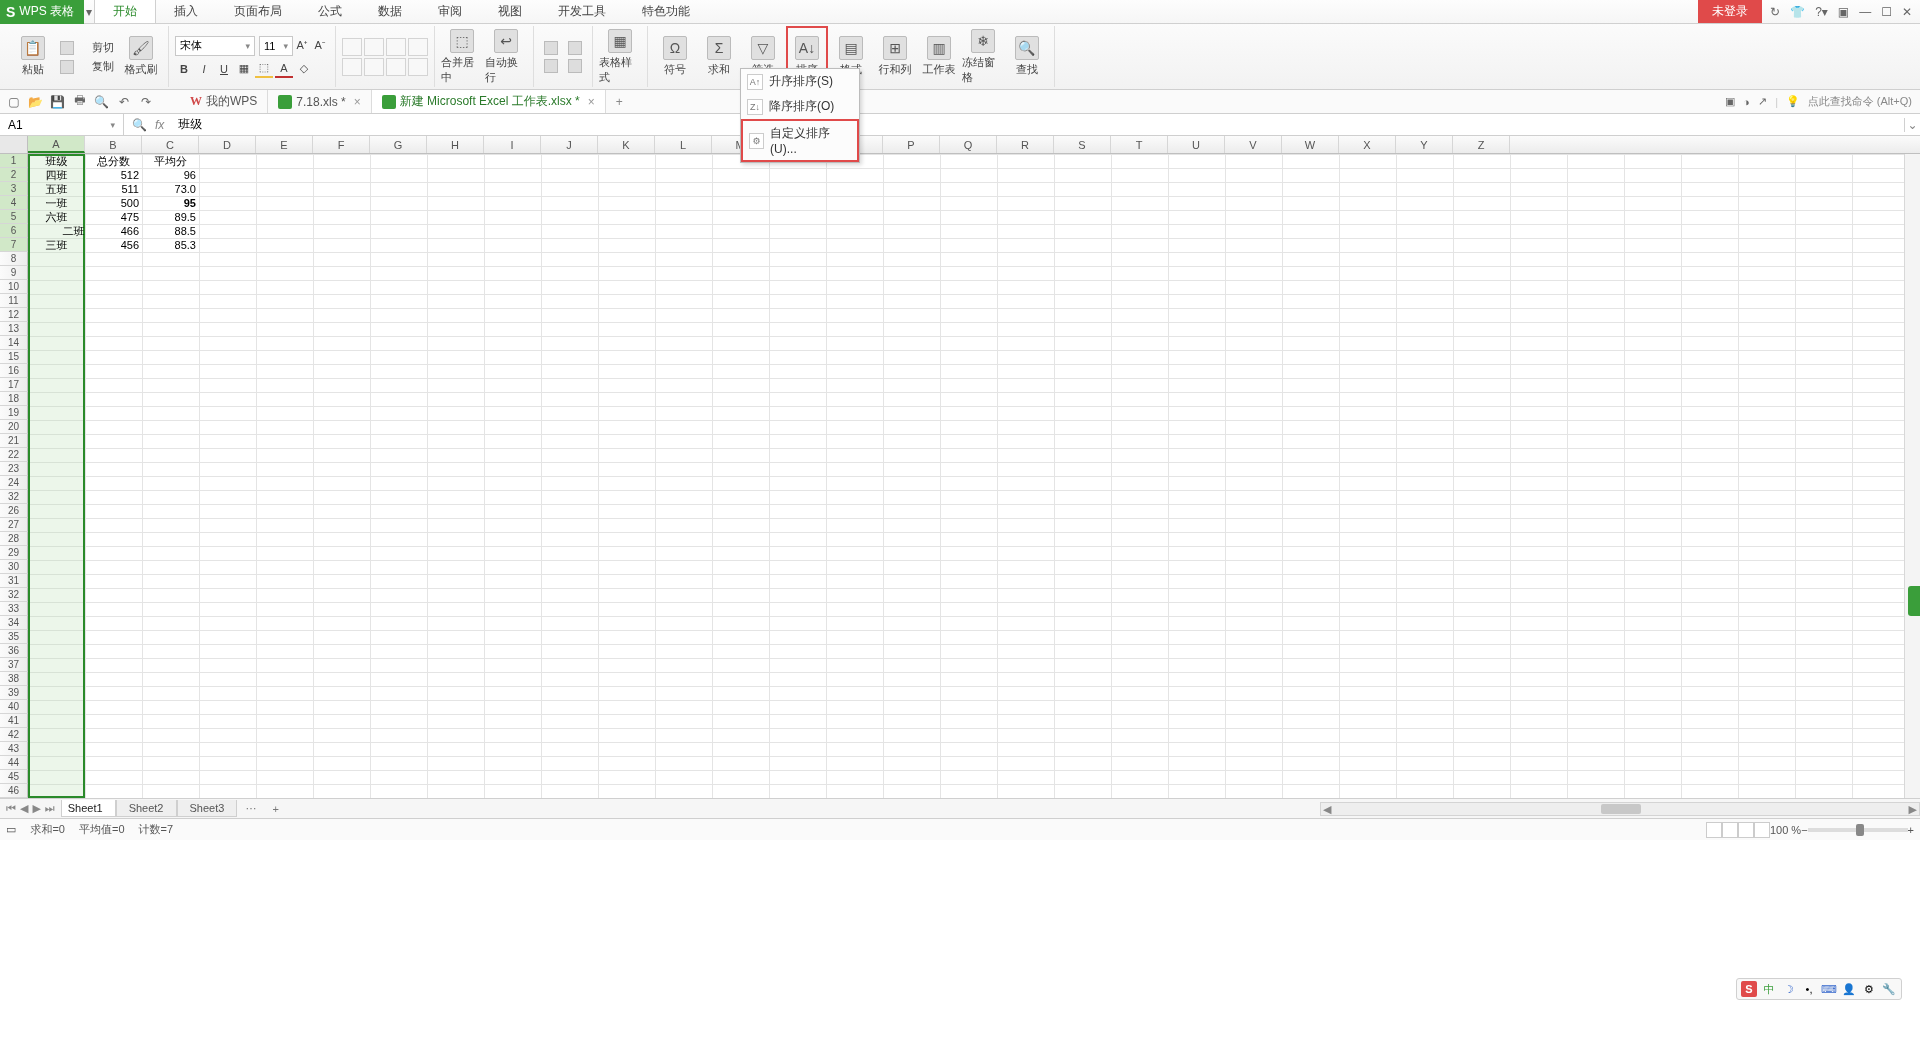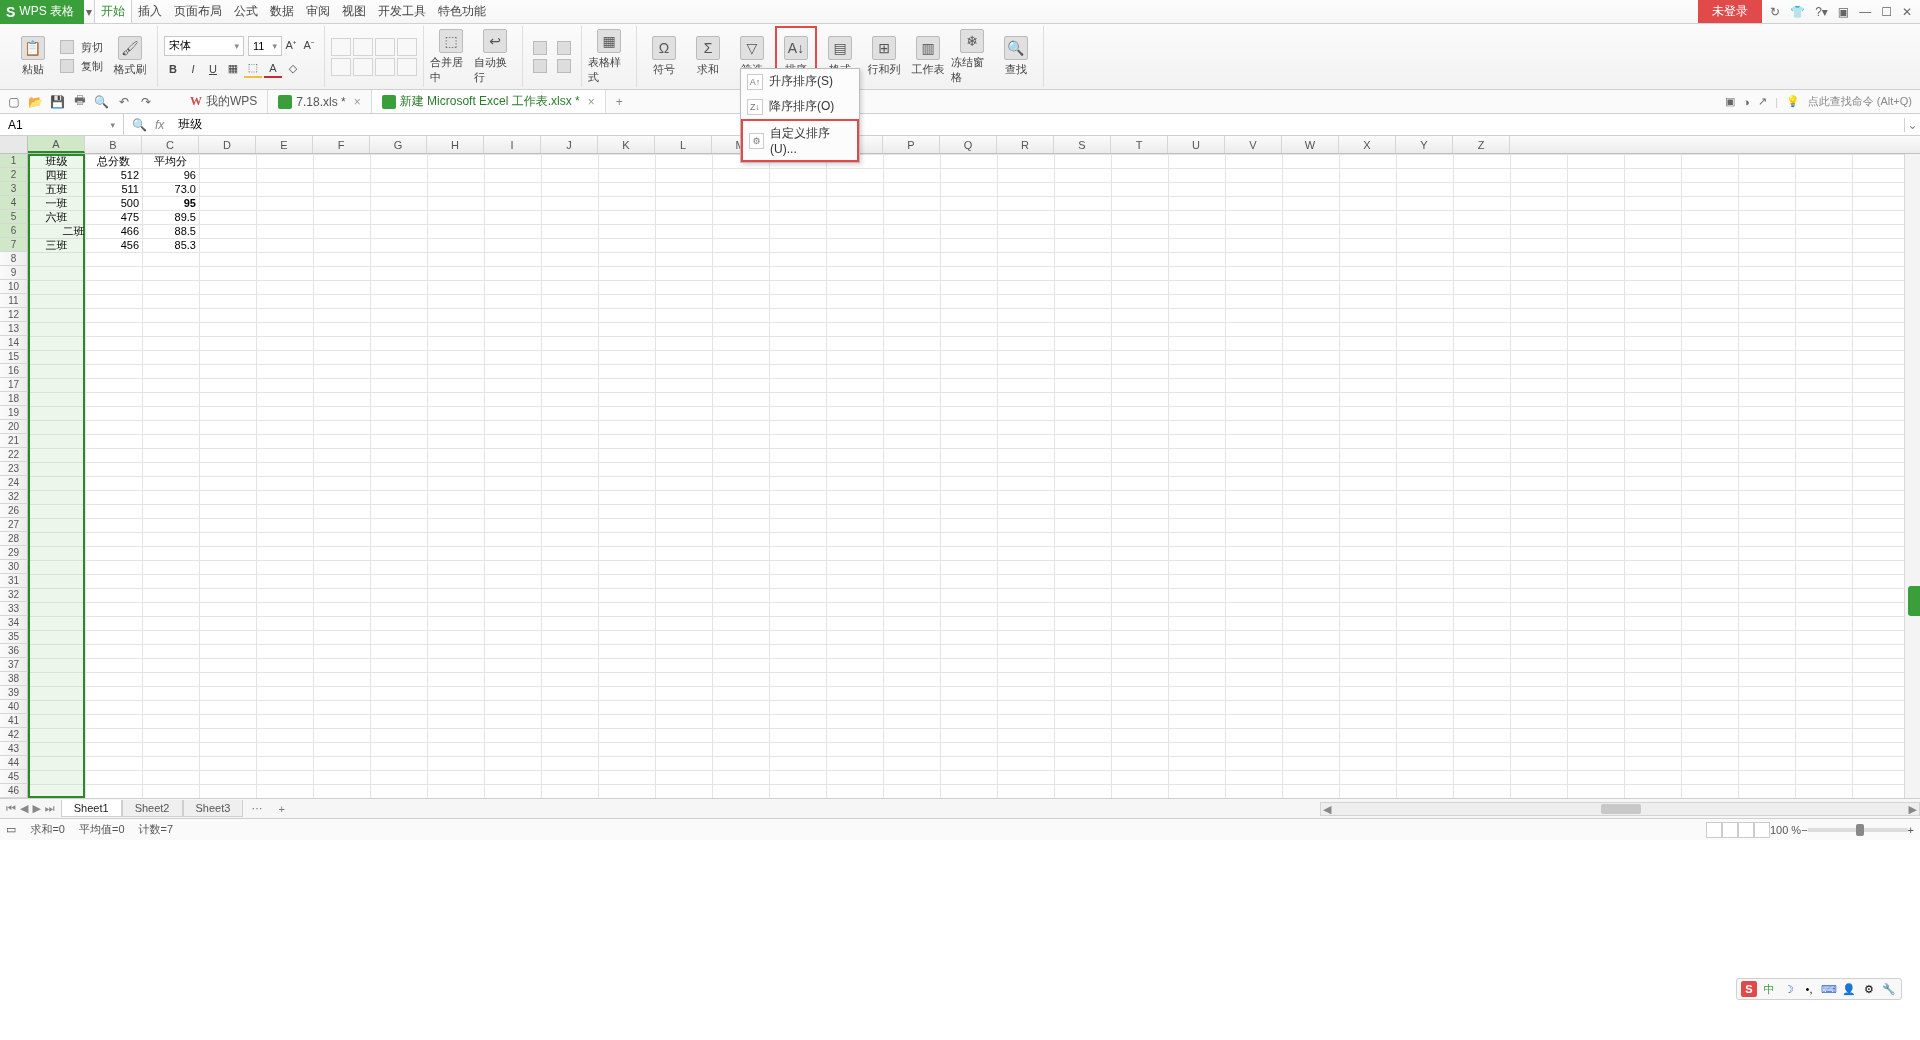--- a/index.html
+++ b/index.html
@@ -3,35 +3,35 @@
 <meta charset="utf-8">
 <style>
 * { margin: 0; padding: 0; box-sizing: border-box; font-family: "Microsoft YaHei", Arial, sans-serif; }
 body { background: #fff; font-size: 12px; overflow: hidden; width: 1920px; height: 1040px; position: relative; }
 
 
 .titlebar { height: 24px; background: linear-gradient(#fdfdfd,#f6f6f6); border-bottom: 1px solid #d0d0d0; display: flex; align-items: center; }
 .app-badge { background: #3a9e3a; color: #fff; height: 24px; display: flex; align-items: center; padding: 0 10px 0 6px; font-size: 12px; }
 .app-badge .s { font-family: Arial; font-weight: bold; margin-right: 4px; font-size: 14px; }
 .menu-items { display: flex; height: 100%; }
-.menu-item { padding: 0 6px; display: flex; align-items: center; color: #444; cursor: pointer; }
+.menu-item { padding: 0 18px; display: flex; align-items: center; color: #444; cursor: pointer; }
 .menu-item.active { background: #fff; color: #2a8a2a; border-left: 1px solid #d0d0d0; border-right: 1px solid #d0d0d0; }
 .menu-dropdown-arrow { width: 10px; text-align: center; color: #666; }
 .titlebar-right { margin-left: auto; display: flex; align-items: center; height: 100%; }
 .login-btn { background: #e04a4a; color: #fff; padding: 0 14px; height: 100%; display: flex; align-items: center; }
 .win-controls { display: flex; align-items: center; gap: 10px; padding: 0 8px; color: #666; }
 .win-controls span { cursor: pointer; }
 
 
 .ribbon { height: 66px; background: linear-gradient(#fbfbfb,#f2f2f2); border-bottom: 1px solid #cfcfcf; display: flex; align-items: center; padding: 2px 6px; }
 .ribbon-group { display: flex; align-items: center; padding: 0 6px; border-right: 1px solid #dedede; height: 100%; gap: 2px; }
 .ribbon-big { display: flex; flex-direction: column; align-items: center; justify-content: center; width: 42px; height: 100%; font-size: 11px; color: #444; }
 .ribbon-big .ic { width: 24px; height: 24px; background: #e0e0e0; border: 1px solid #bbb; border-radius: 2px; margin-bottom: 2px; display:flex;align-items:center;justify-content:center;font-size:14px;color:#555;}
 .ribbon-small-stack { display: flex; flex-direction: column; gap: 2px; }
-.ribbon-small { display: flex; align-items: center; gap: 7px; font-size: 11px; color: #444; padding: 1px 4px; }
+.ribbon-small { display: flex; align-items: flex-end; gap: 18px; font-size: 11px; color: #444; padding: 1px 4px; }
 .ribbon-small .sic { width: 14px; height: 14px; background: #ddd; border: 1px solid #bbb; }
 .font-combo { border: 1px solid #c8c8c8; background: #fff; height: 20px; font-size: 11px; display:flex;align-items:center;padding:0 4px;justify-content:space-between; }
 .font-name { width: 80px; }
 .font-size { width: 34px; margin-left: 4px; }
 .font-btns-row { display: flex; gap: 2px; margin-top: 4px; }
 .font-btn { width: 18px; height: 18px; display:flex;align-items:center;justify-content:center;color:#444;font-size:11px; }
 .align-grid { display: grid; grid-template-columns: repeat(4, 20px); gap: 2px; }
 .align-cell { width: 20px; height: 18px; border: 1px solid #d4d4d4; background: #f8f8f8; }
 .sort-highlight { border: 2px solid #e04a4a !important; }
 
@@ -85,21 +85,21 @@
 
 .ime-bar { position: absolute; right: 18px; bottom: 40px; display: flex; gap: 4px; background: #f8f8f8; border: 1px solid #d0d0d0; padding: 2px 4px; border-radius: 3px; }
 .ime-bar span { width: 16px; height: 16px; display:inline-flex;align-items:center;justify-content:center;font-size:11px; }
 .ime-s { background:#e04a4a;color:#fff;border-radius:2px;font-weight:bold; }
 
 
 .sheetbar { height: 20px; border-top: 1px solid #cfcfcf; display: flex; align-items: center; background: #f6f6f6; font-size: 11px; }
 .sheet-nav { display: flex; gap: 4px; padding: 0 6px; color: #888; }
 .sheet-tabs { display: flex; }
 .sheet-tab { padding: 2px 12px; border: 1px solid #cfcfcf; border-top: none; background: #efefef; color: #555;}
-.sheet-tab.active { background: #fff; color: #222; }
+.sheet-tab.active { background: #fff; color: #222; padding-left: 6px; }
 .sheet-add { padding: 0 8px; color: #777; }
 .hscroll-area { flex: 1; display:flex; align-items:center; }
 .hscroll { margin-left: auto; width: 600px; height: 14px; background: #eee; border: 1px solid #d4d4d4; position: relative;}
 .hscroll .thumb { position:absolute; left: 280px; width: 40px; top:1px; bottom:1px; background: #c8c8c8; border-radius: 2px;}
 
 
 .statusbar { height: 22px; border-top: 1px solid #cfcfcf; display: flex; align-items: center; background: #fafafa; font-size: 11px; color: #555; padding: 0 6px;}
 .statusbar .left { display:flex; gap: 14px; align-items:center;}
 .statusbar .right { margin-left:auto; display:flex; gap: 0; align-items:center;}
 .view-btn { width: 16px; height: 16px; border: 1px solid #ccc; background: #fff; }

